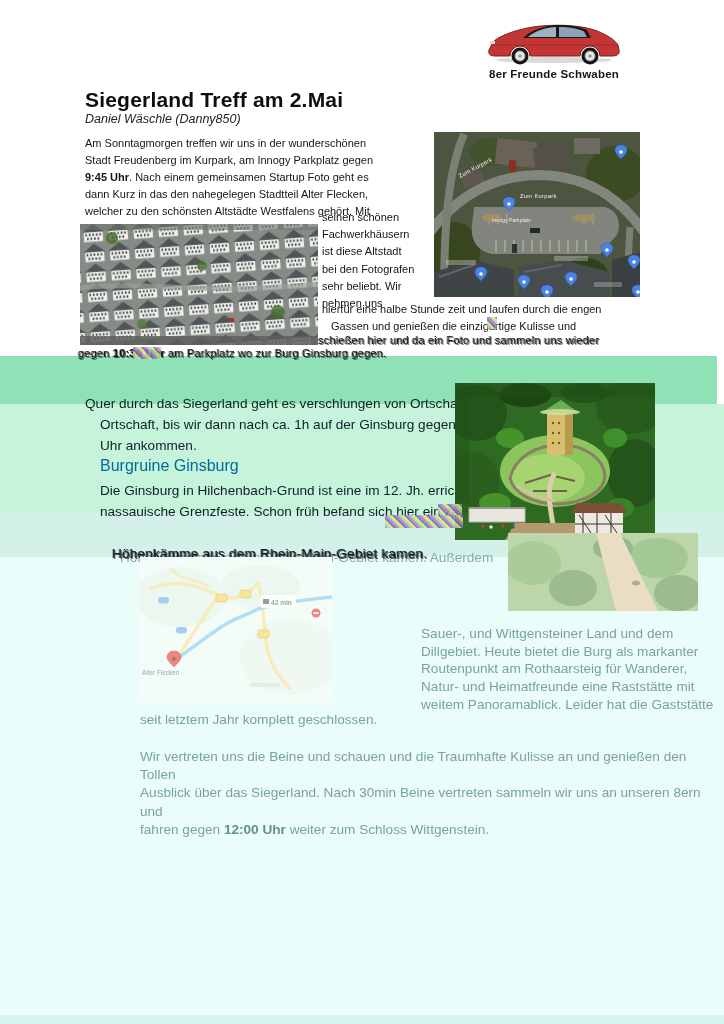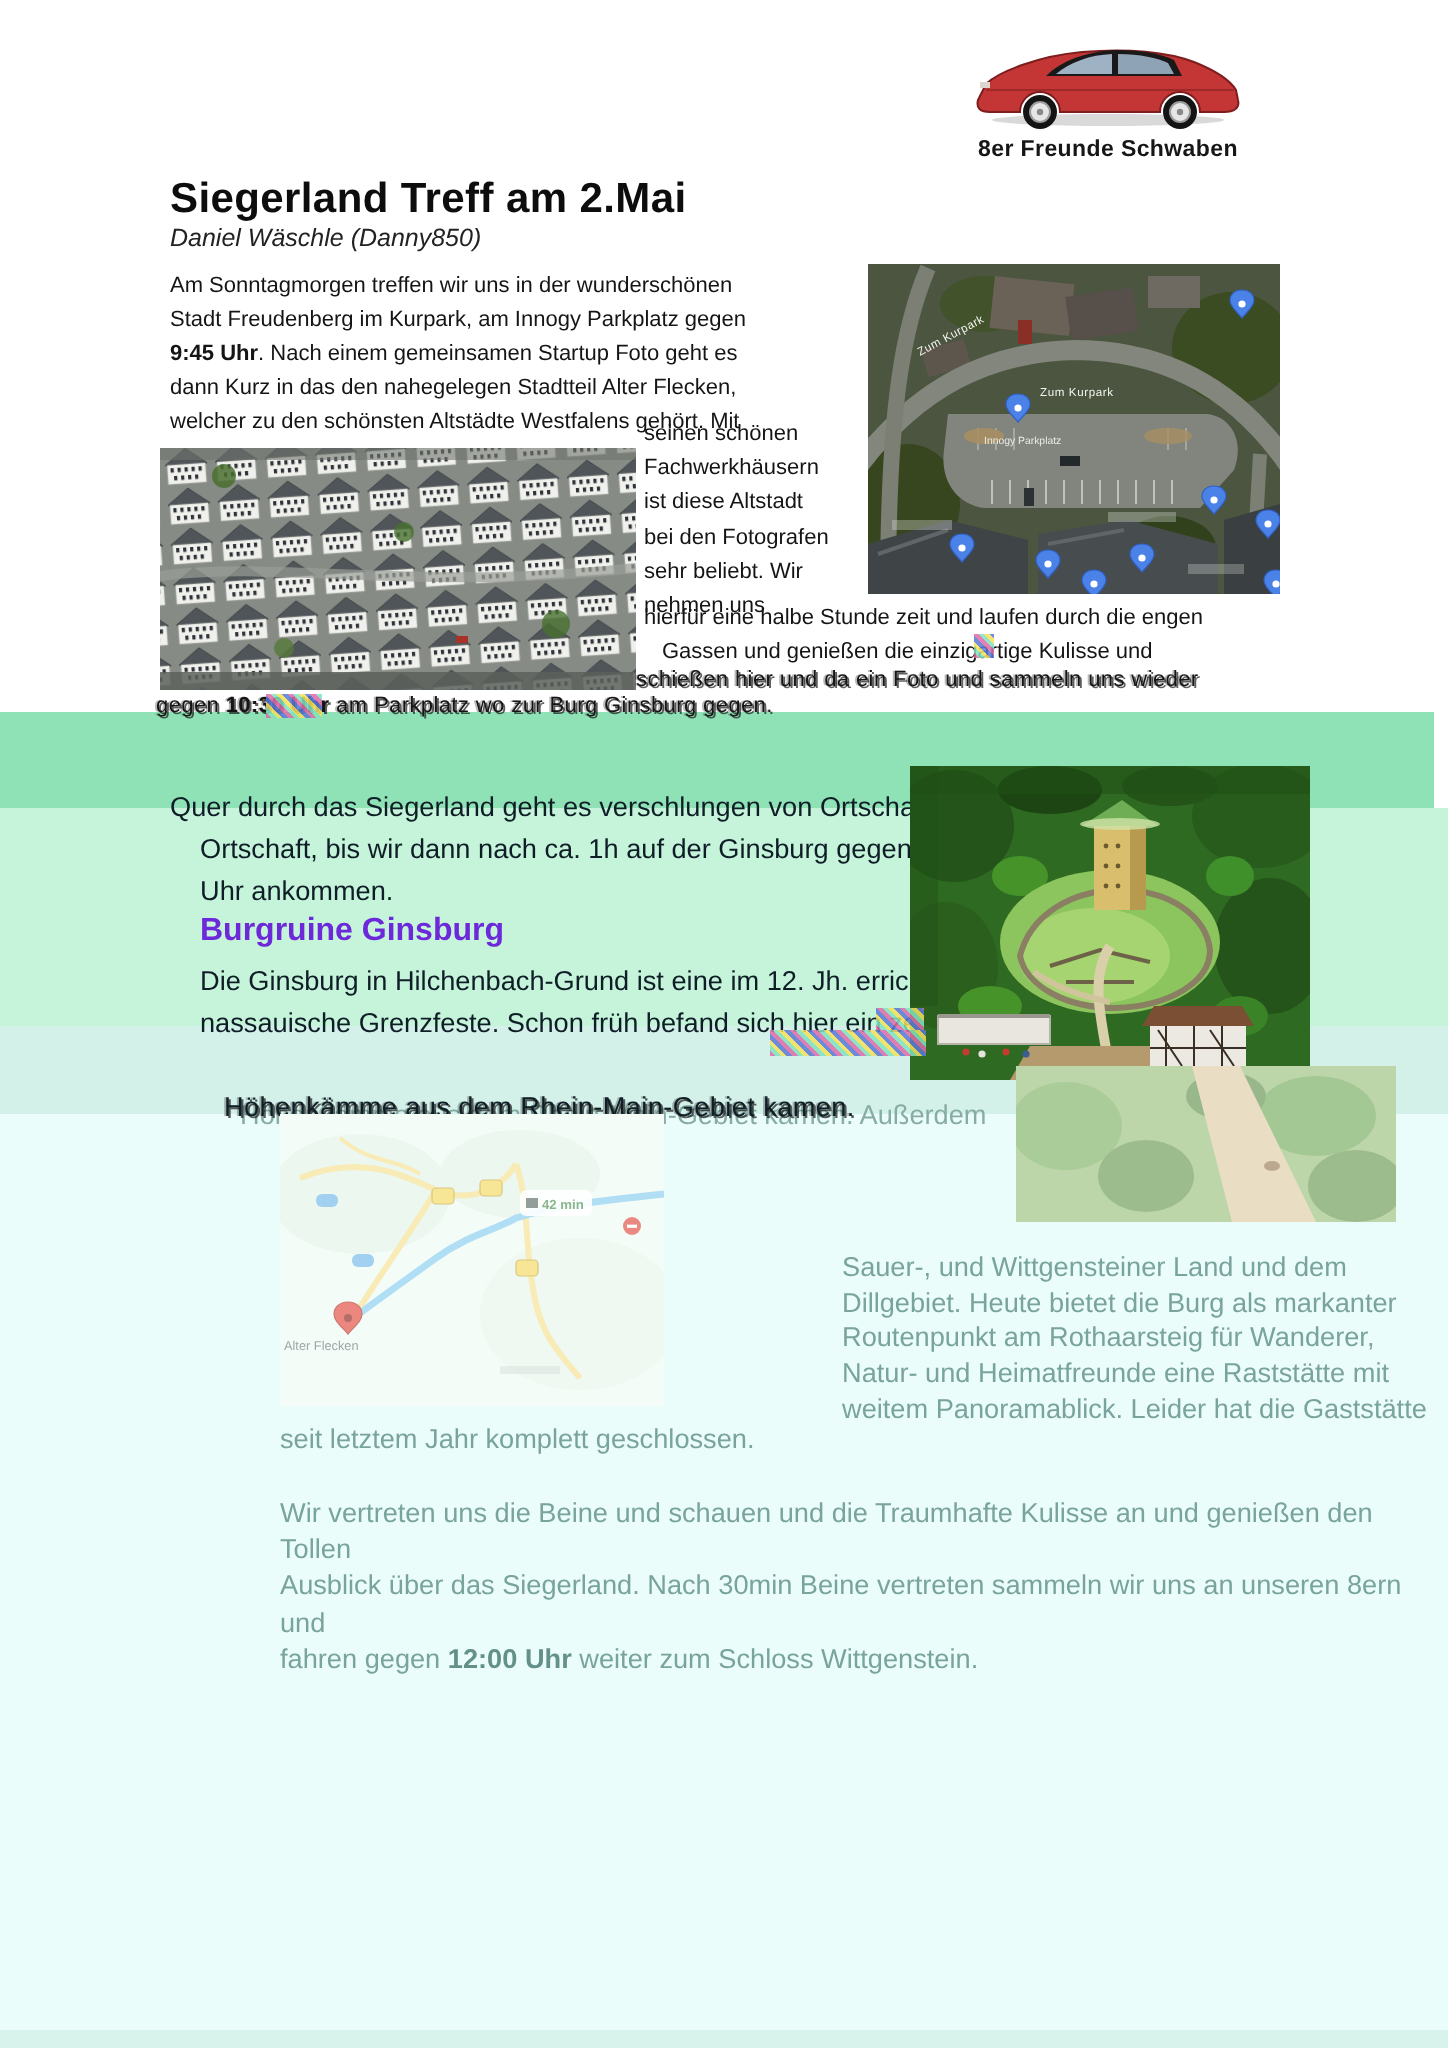--- a/index.html
+++ b/index.html
@@ -4,21 +4,21 @@
 <style>
   html,body{margin:0;padding:0;background:#888;}
   .page{position:relative;width:724px;height:1024px;background:#ffffff;overflow:hidden;
         font-family:"Liberation Sans",sans-serif;}
   .abs{position:absolute;}
   
   .title{font-size:21px;font-weight:bold;color:#0d0d0d;letter-spacing:.2px;}
   .author{font-size:12.5px;font-style:italic;color:#222;}
   .t1{font-size:11px;line-height:17.2px;color:#151515;}
   .t2{font-size:13.6px;line-height:21px;color:#0f1e26;}
-  .h2{font-size:16px;font-weight:bold;color:#6d28d9;}
+  .h2{font-size:16px;font-weight:normal;color:#0369a1;}
   .washed{font-size:13.6px;line-height:17.7px;color:#79a39d;}
   .washed b{color:#639089;}
   .dbl{text-shadow:1px 1px 0 rgba(25,25,25,.7), -1px 0 0 rgba(25,25,25,.3);letter-spacing:.2px;}
   .ghost{color:#86aca4;text-shadow:none;}
   
   .band{position:absolute;left:0;}
   .band-dark{top:356px;height:48px;width:717px;background:#8fe1b6;}
   .band-mint{top:404px;height:109px;width:724px;background:#c5f4db;}
   .band-cyan{top:513px;height:44px;width:724px;background:#d3f1e9;}
   .band-pale{top:557px;height:458px;width:724px;background:#ebfdfb;}

